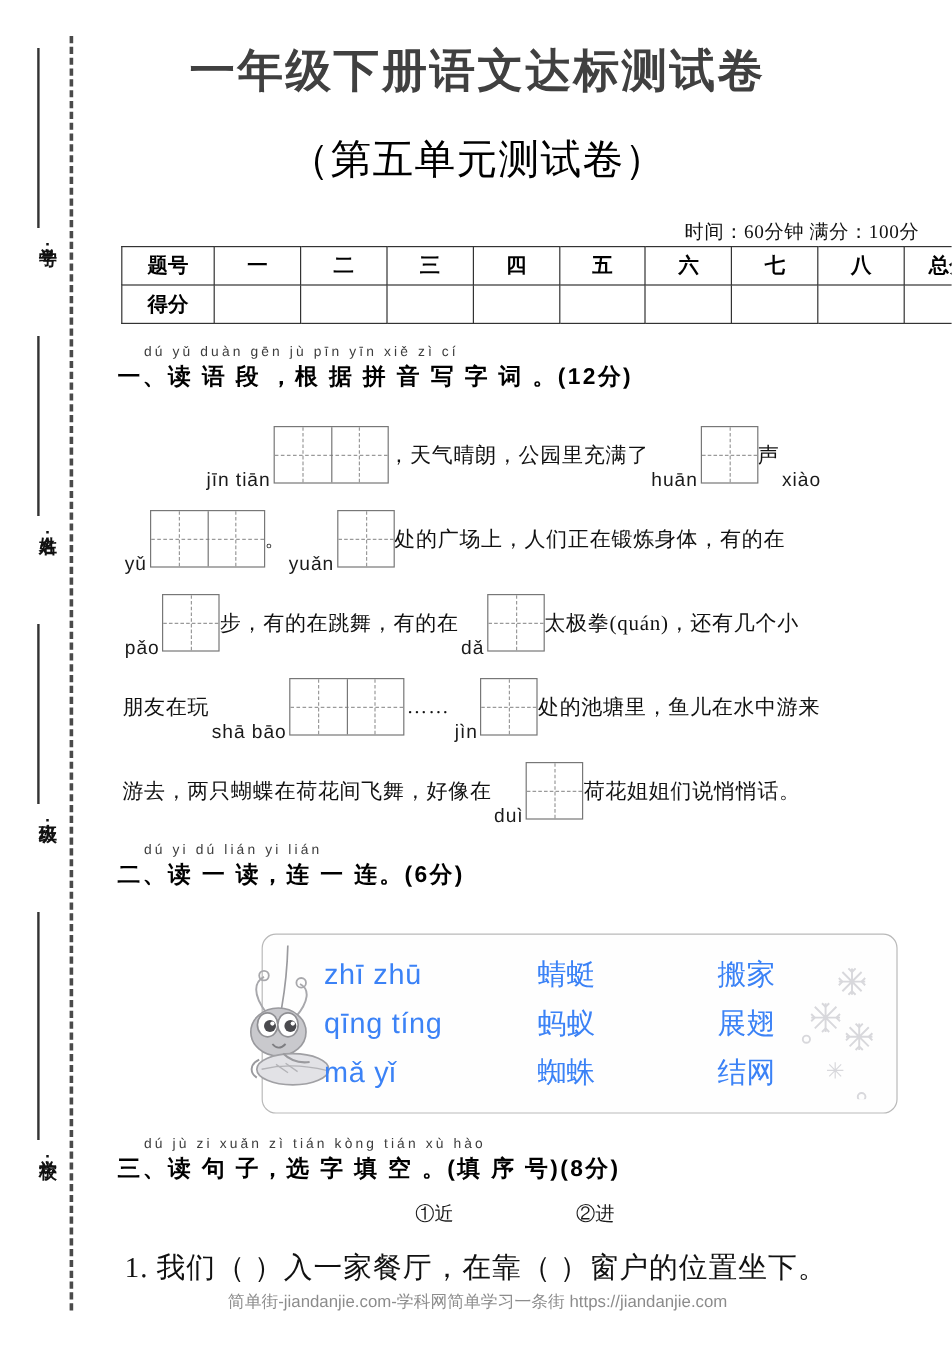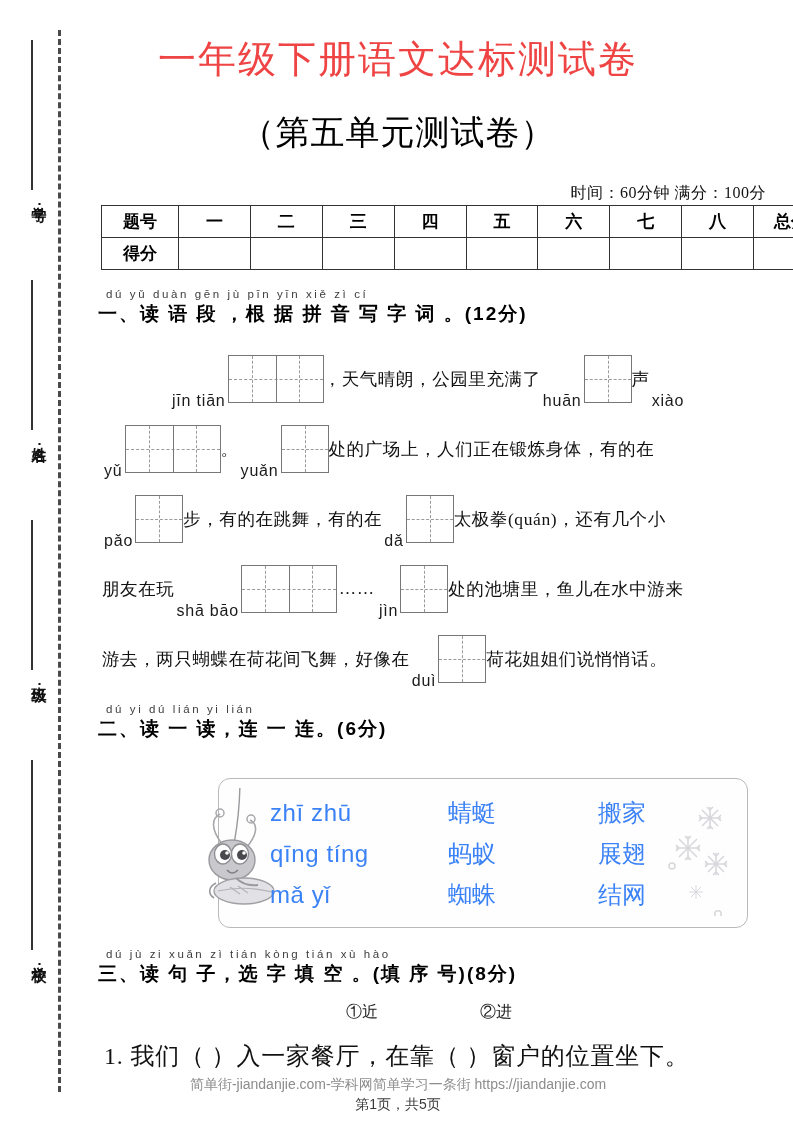--- a/index.html
+++ b/index.html
@@ -56,23 +56,23 @@
     width: 715px; height: 1122px;
   }
 
   .title-main {
     position: absolute;
     left: 0; top: 34px;
     width: 640px;
     text-align: center;
     font-family: "Liberation Sans", sans-serif;
     font-size: 38px;
-    font-weight: normal;
+    font-weight: bold;
     letter-spacing: 2px;
-    color: #ef4444;
+    color: #404040;
   }
   .title-sub {
     position: absolute;
     left: 0; top: 110px;
     width: 640px;
     text-align: center;
     font-family: "Liberation Sans", sans-serif;
     font-size: 34px;
     letter-spacing: 1px;
     color: #000;
@@ -110,21 +110,21 @@
   
   .sec {
     position: absolute;
     left: 20px;
   }
   .sec-pinyin {
     font-family: "Liberation Sans", sans-serif;
     font-size: 11.5px;
     color: #3d3d3d;
     letter-spacing: 2.6px;
-    margin-left: 8px;
+    margin-left: 22px;
     white-space: nowrap;
   }
   .sec-title {
     font-family: "Liberation Sans", sans-serif;
     font-size: 19px;
     font-weight: bold;
     letter-spacing: 2px;
     color: #000;
     white-space: nowrap;
     margin-top: 1px;
@@ -462,15 +462,14 @@
   </div>
 
   <div class="opt-row">
     <span>①近</span>
     <span>②进</span>
   </div>
 
   <div class="q-line">1. 我们（    ）入一家餐厅，在靠（    ）窗户的位置坐下。</div>
 
   <div class="footer-1">简单街-jiandanjie.com-学科网简单学习一条街 https://jiandanjie.com</div>
-  <div class="footer-2">第1页，共5页</div>
 
 </div>
 
 </body></html>

